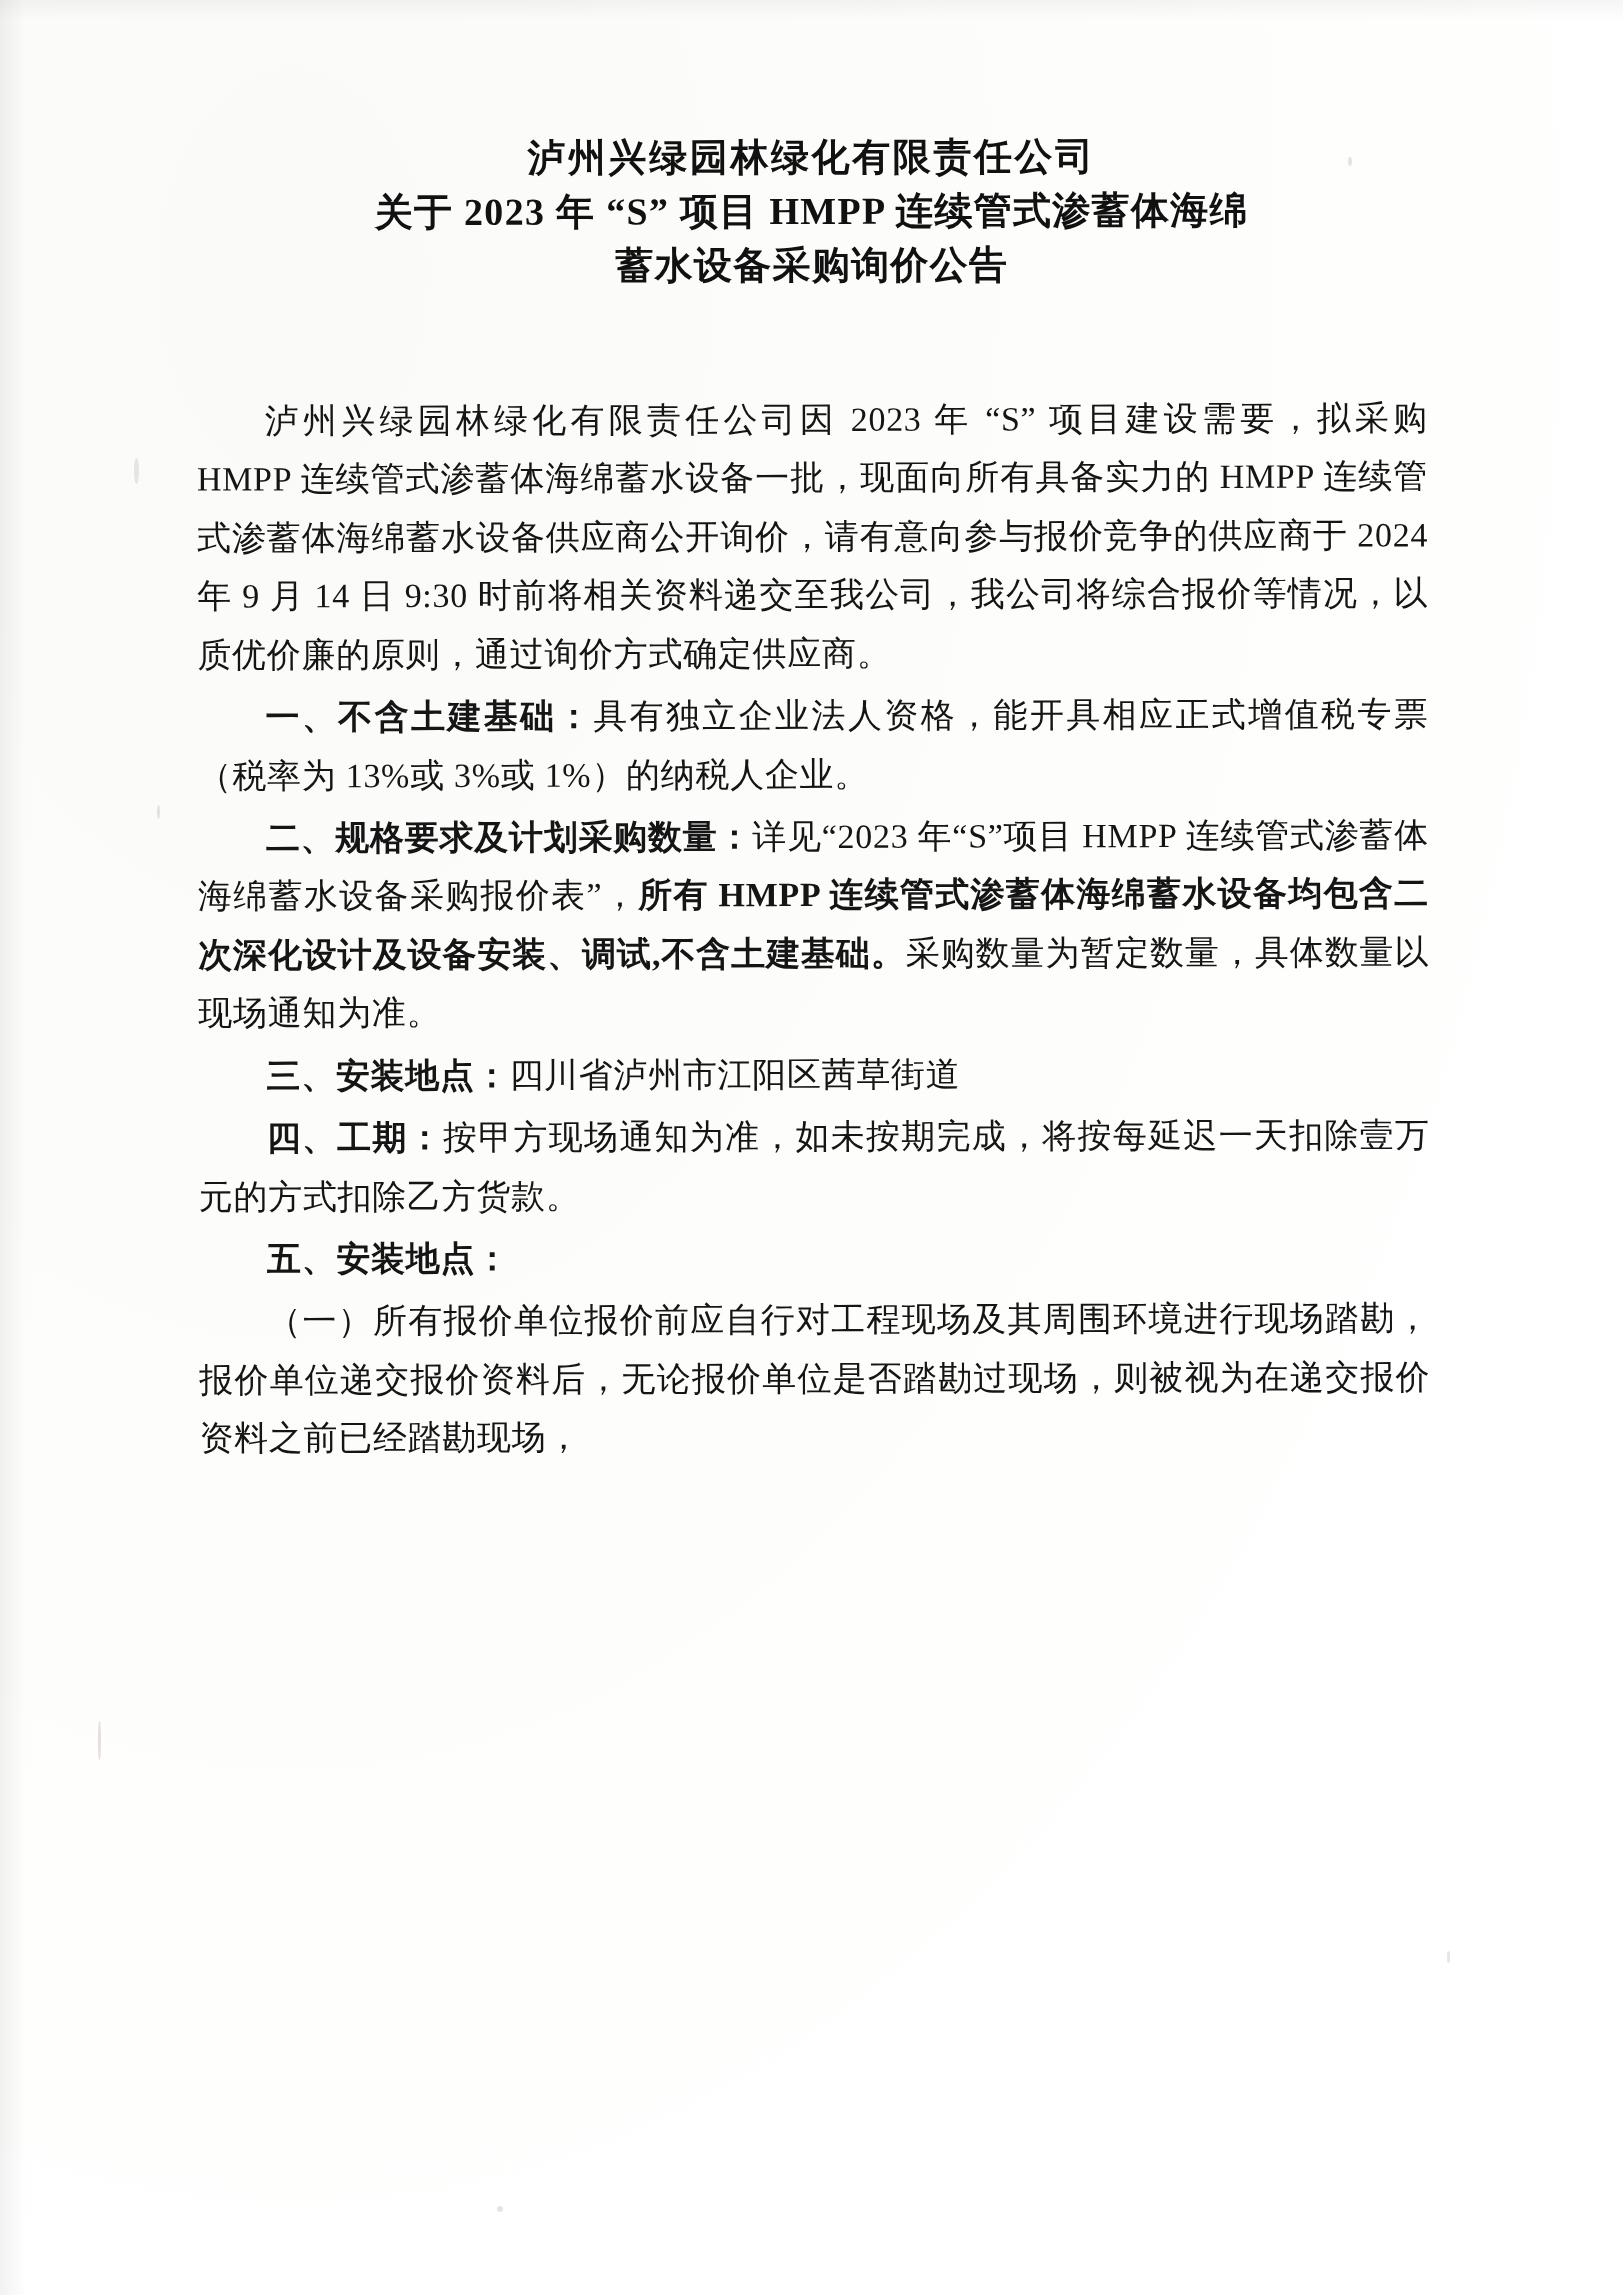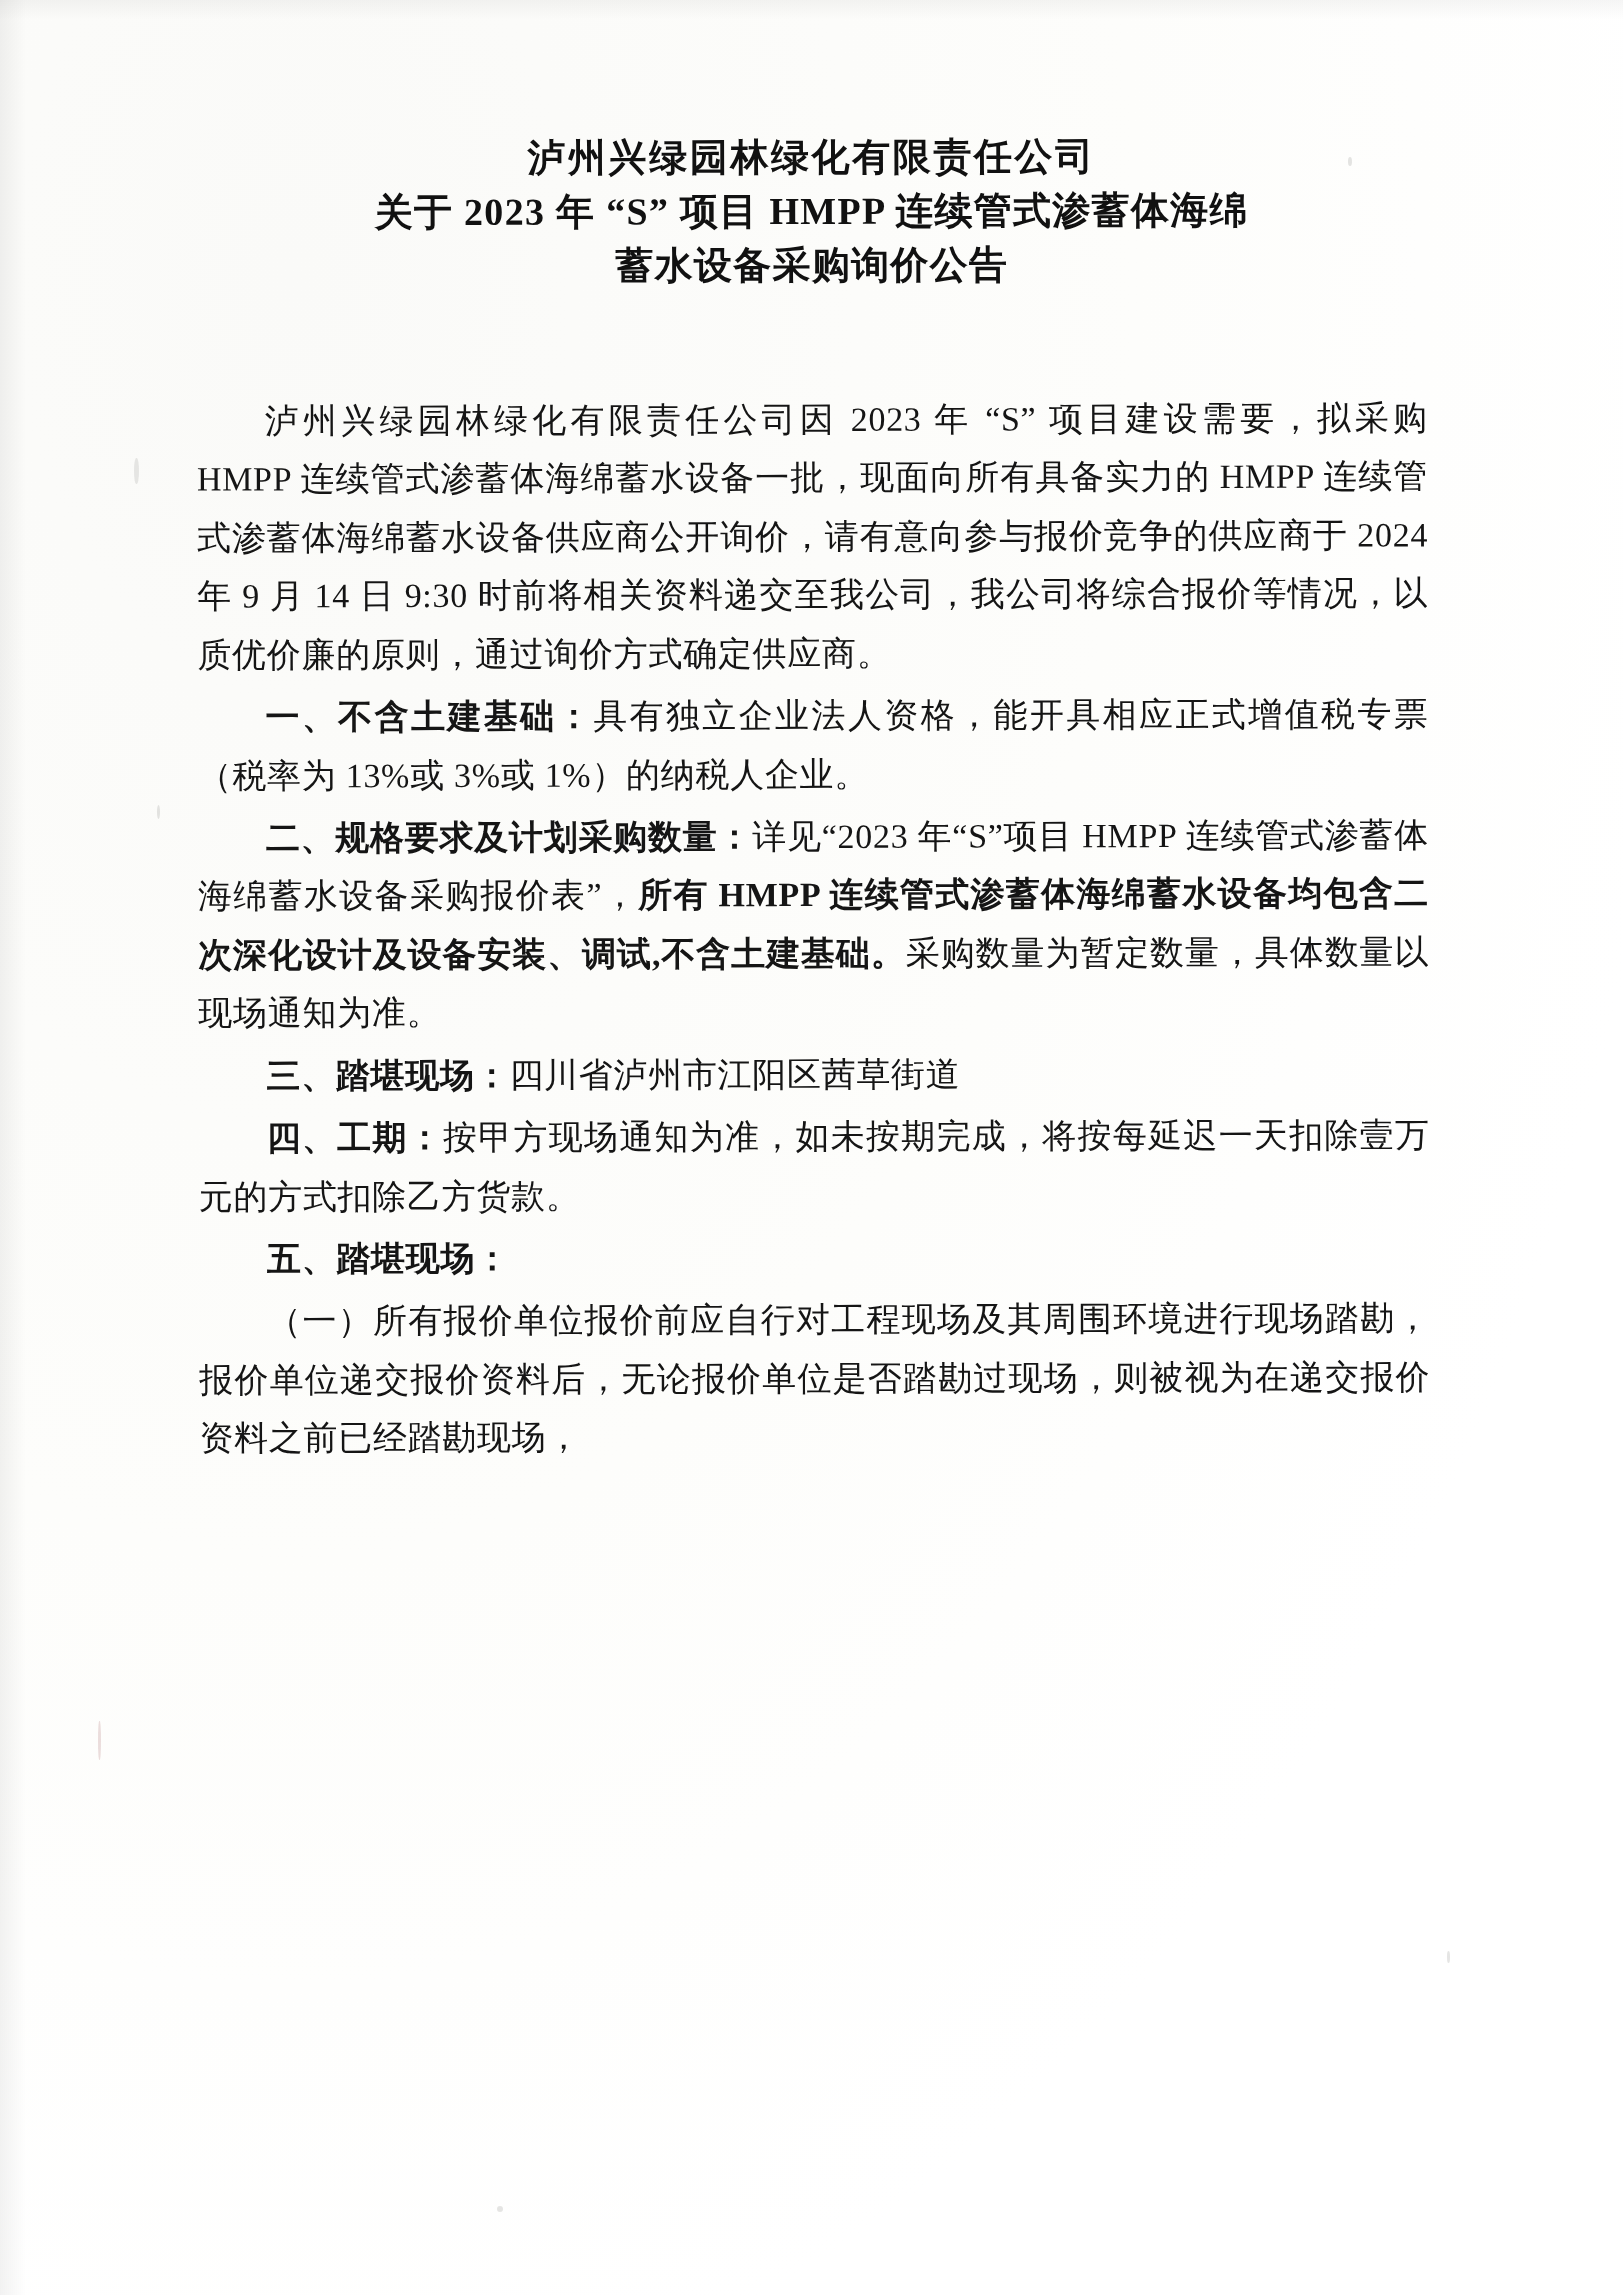--- a/index.html
+++ b/index.html
@@ -115,23 +115,23 @@
       <div class="title-line">关于 2023 年 “S” 项目 HMPP 连续管式渗蓄体海绵</div>
       <div class="title-line">蓄水设备采购询价公告</div>
     </div>
 
     <p class="para indent">泸州兴绿园林绿化有限责任公司因 2023 年 “S” 项目建设需要，拟采购 HMPP 连续管式渗蓄体海绵蓄水设备一批，现面向所有具备实力的 HMPP 连续管式渗蓄体海绵蓄水设备供应商公开询价，请有意向参与报价竞争的供应商于 2024 年 9 月 14 日 9:30 时前将相关资料递交至我公司，我公司将综合报价等情况，以质优价廉的原则，通过询价方式确定供应商。</p>
 
     <p class="para indent"><span class="heading-inline">一、不含土建基础：</span><span>具有独立企业法人资格，能开具相应正式增值税专票（税率为 13%或 3%或 1%）的纳税人企业。</span></p>
 
     <p class="para indent"><span class="heading-inline">二、规格要求及计划采购数量：</span><span>详见“2023 年“S”项目 HMPP 连续管式渗蓄体海绵蓄水设备采购报价表”，</span><span class="bold">所有 HMPP 连续管式渗蓄体海绵蓄水设备均包含二次深化设计及设备安装、调试,不含土建基础。</span><span>采购数量为暂定数量，具体数量以现场通知为准。</span></p>
 
-    <p class="para indent"><span class="heading-inline">三、踏堪现场：</span><span>四川省泸州市江阳区茜草街道</span></p>
+    <p class="para indent"><span class="heading-inline">三、安装地点：</span><span>四川省泸州市江阳区茜草街道</span></p>
 
     <p class="para indent"><span class="heading-inline">四、工期：</span><span>按甲方现场通知为准，如未按期完成，将按每延迟一天扣除壹万元的方式扣除乙方货款。</span></p>
 
-    <p class="para indent"><span class="heading-inline">五、踏堪现场：</span></p>
+    <p class="para indent"><span class="heading-inline">五、安装地点：</span></p>
 
     <p class="para indent">（一）所有报价单位报价前应自行对工程现场及其周围环境进行现场踏勘，报价单位递交报价资料后，无论报价单位是否踏勘过现场，则被视为在递交报价资料之前已经踏勘现场，</p>
 
   </div>
 </div>
 
 
 </body></html>

